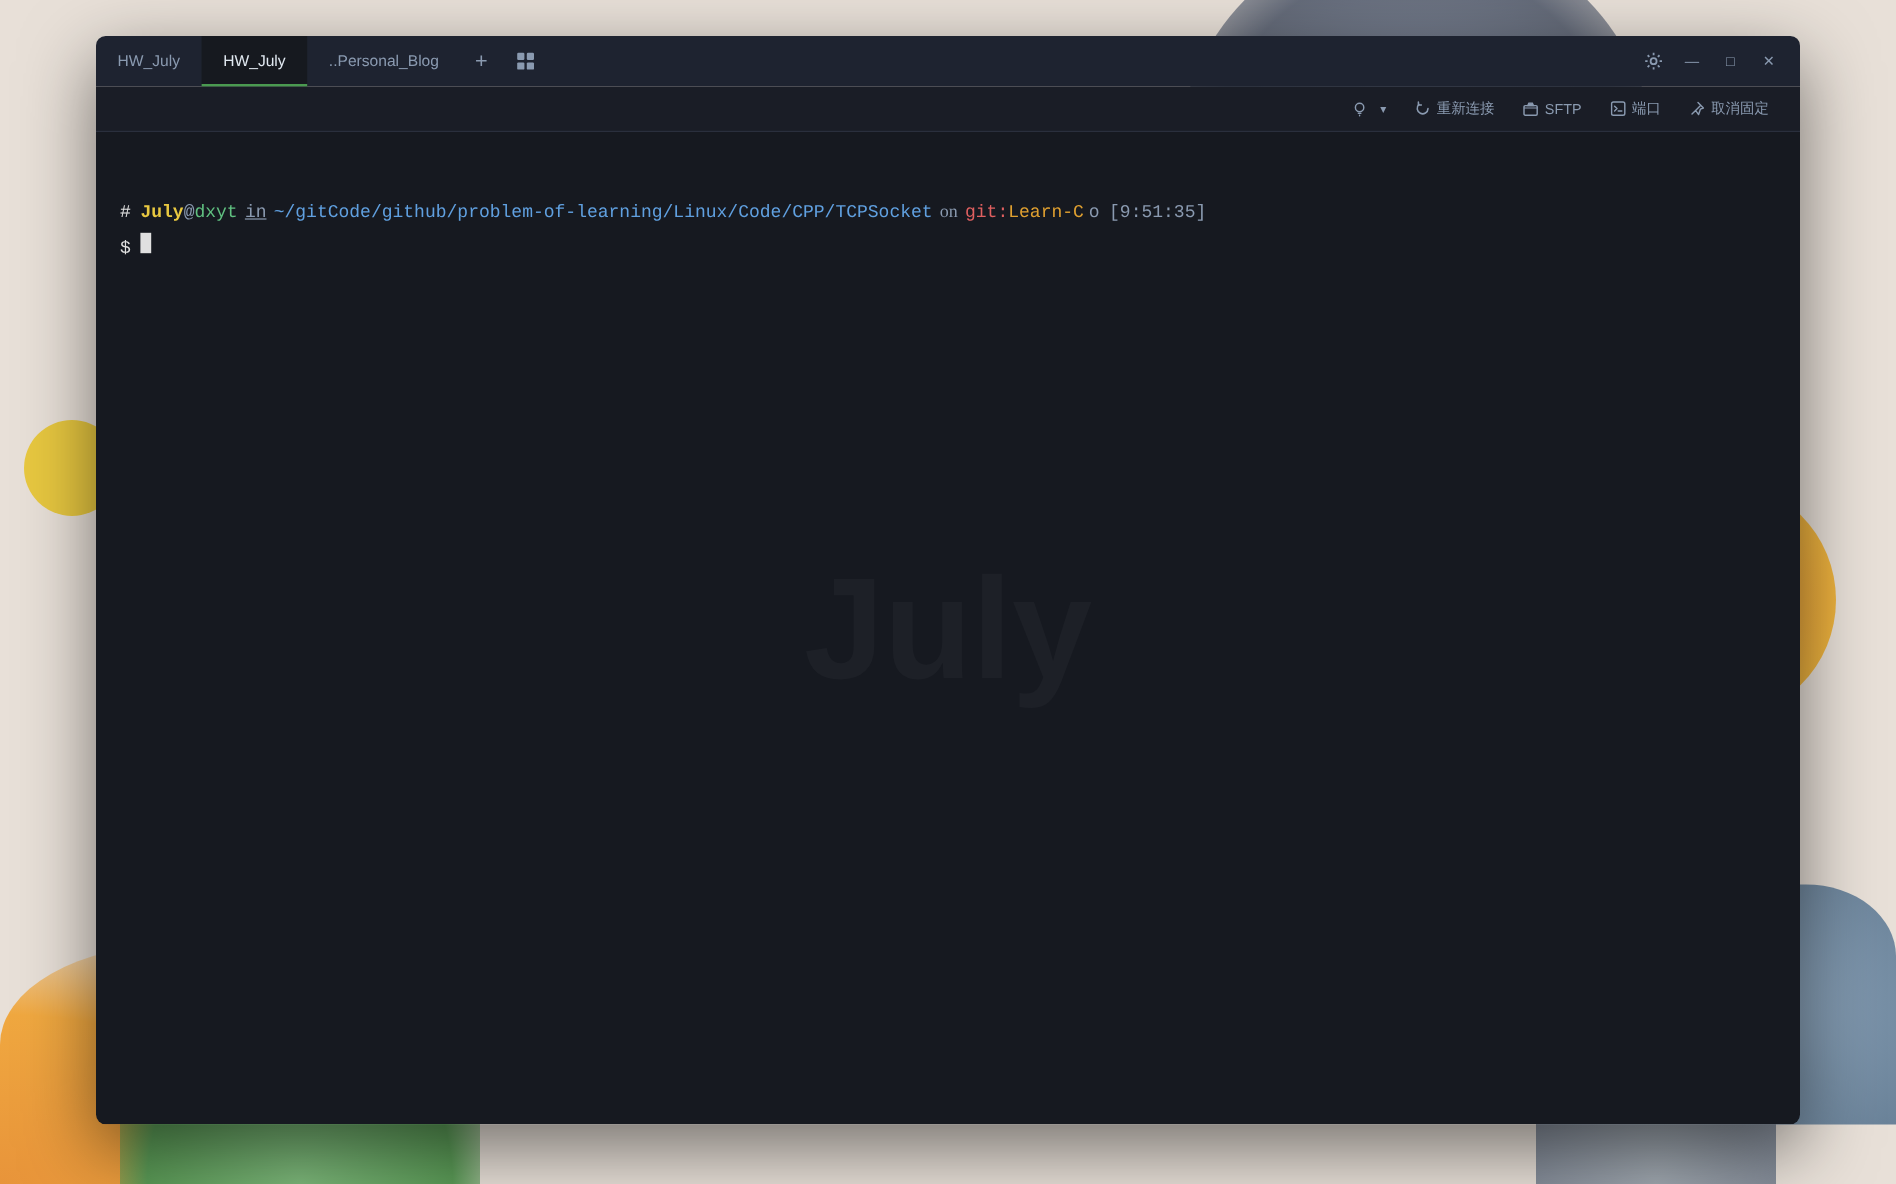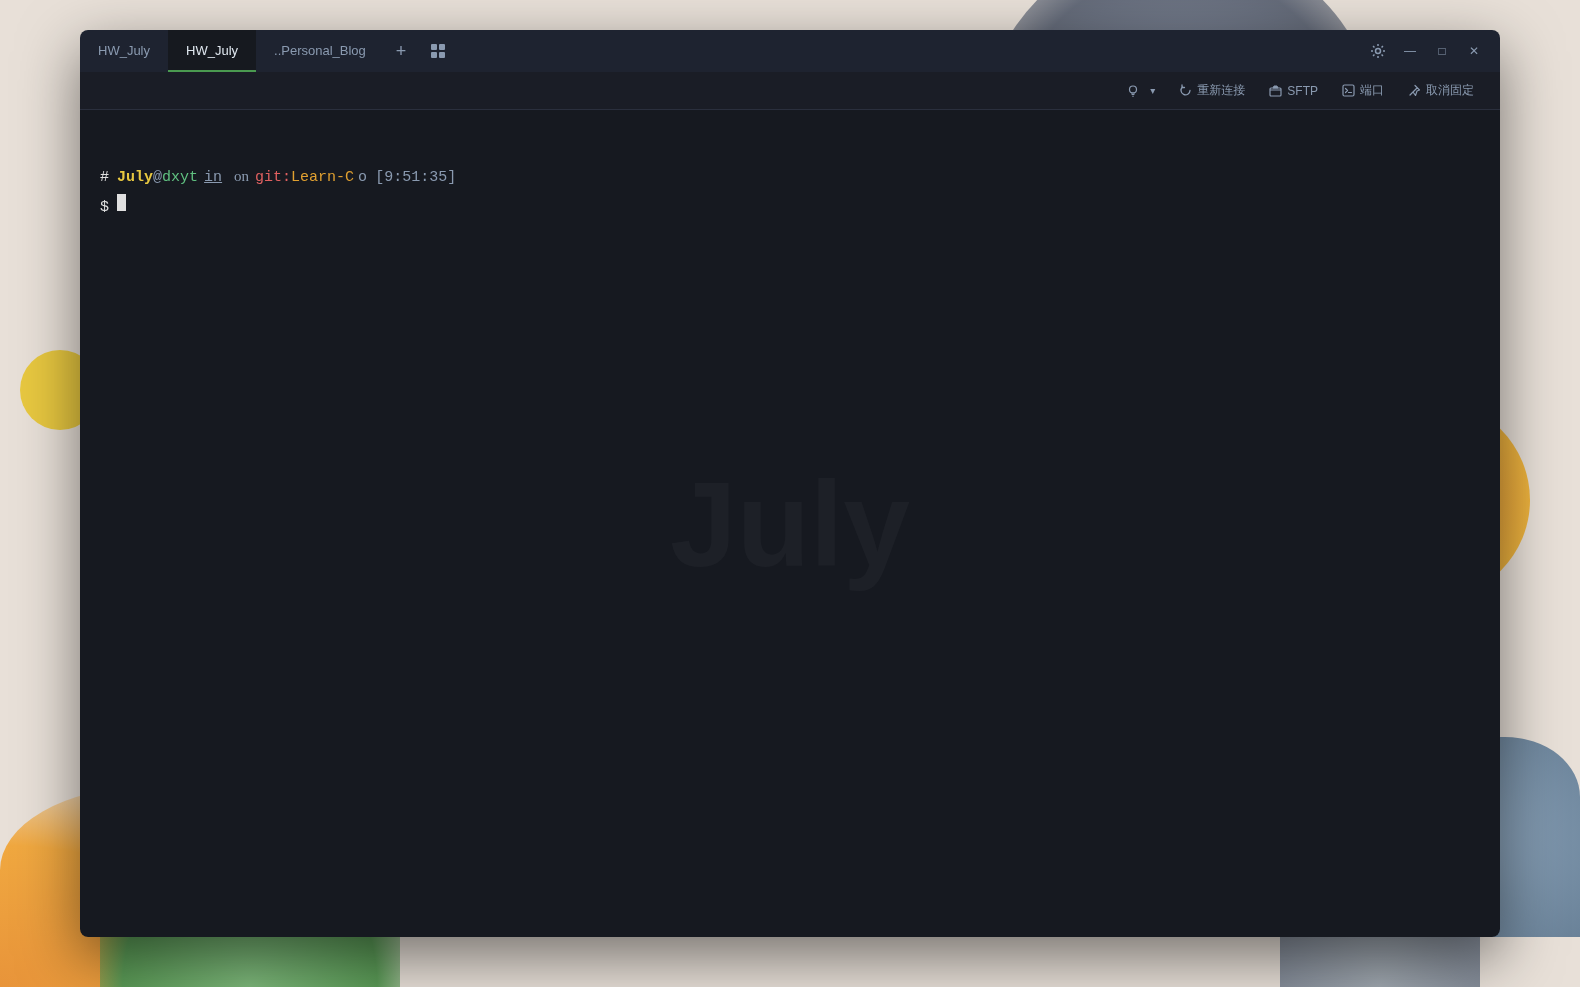--- a/index.html
+++ b/index.html
@@ -404,20 +404,21 @@
 
   <div class="terminal-body">
     <div class="terminal-watermark">July</div>
 
     <div class="prompt-line">
       <span class="prompt-hash">#</span>
       <span class="prompt-user">July</span>
       <span class="prompt-at">@</span>
       <span class="prompt-host">dxyt</span>
       <span class="prompt-in">in</span>
+      <span class="prompt-path">~/gitCode/github/problem-of-learning/Linux/Code/CPP/TCPSocket</span>
       <span class="prompt-on">on</span>
       <span class="prompt-git"><span>git:</span><span class="prompt-branch">Learn-C</span></span>
       <span style="color:#8a9ab0; margin:0 4px;">o</span>
       <span class="prompt-time">[9:51:35]</span>
     </div>
 
     <div class="prompt-line">
       <span class="prompt-dollar">$</span>
       <span class="cursor"></span>
     </div>

